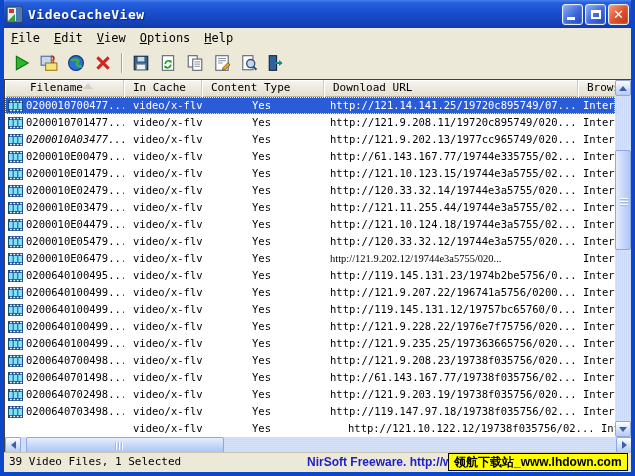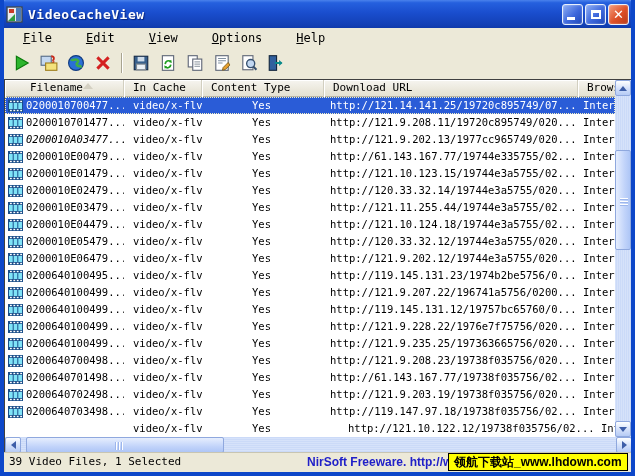--- a/index.html
+++ b/index.html
@@ -28,21 +28,21 @@
     width:21px;height:21px;border:1px solid #E8F0FC;border-radius:3px;
     position:relative;cursor:default;
     background:linear-gradient(135deg,#8FAFF4 0%,#3E68DC 55%,#1E46B8 100%);
     box-shadow:inset 0 0 2px rgba(255,255,255,.5);
   }
   .cap-btn.close{background:linear-gradient(135deg,#F49E7E 0%,#DD4F27 55%,#B83A18 100%);}
   .glyph-min{position:absolute;left:4px;bottom:4px;width:8px;height:3px;background:#fff;}
   .glyph-max{position:absolute;left:5px;top:5px;width:10px;height:9px;border:2px solid #fff;border-top-width:3px;}
   .glyph-close{position:absolute;left:0;top:0;width:100%;height:100%;color:#fff;font:bold 13px "DejaVu Sans",sans-serif;text-align:center;line-height:20px;}
   
-  .menubar{height:19px;display:flex;align-items:center;padding-left:12px;background:#ECE9D8;font-size:12px;gap:20px;}
+  .menubar{height:19px;display:flex;align-items:center;padding-left:0;background:#ECE9D8;font-size:12px;}
   .menu-item{padding:1px 7px;color:#000;white-space:nowrap;}
   .menu-item u{text-decoration:underline;}
   
   .toolbar{height:32px;display:flex;align-items:center;padding-left:6px;background:#ECE9D8;}
   .tool-btn{width:24px;height:24px;display:flex;align-items:center;justify-content:center;margin-right:3px;border:1px solid transparent;}
   .tool-sep{width:2px;height:20px;margin:0 6px 0 3px;border-left:1px solid #A8A490;border-right:1px solid #FFFFFF;}
   
   .listview{
     margin:0;border-top:1px solid #404040;border-left:1px solid #404040;
     background:#86efac;height:373px;position:relative;
@@ -482,21 +482,21 @@
                     <rect x="2" y="9.8" width="1.8" height="1.4"></rect>
                     <rect x="5.4" y="9.8" width="1.8" height="1.4"></rect>
                     <rect x="8.8" y="9.8" width="1.8" height="1.4"></rect>
                     <rect x="12.2" y="9.8" width="1.8" height="1.4"></rect>
                   </g>
                 </svg>
                 <span>0200010E06479...</span>
               </div>
               <div class="cell pad9" style="width: 122px;">video/x-flv</div>
               <div class="cell pad6" style="width: 78px;">Yes</div>
-              <div class="cell pad6" style="width: 254px;">http://121.9.202.12/19744e3a5755/020...</div>
+              <div class="cell pad6" style="width: 254px; font-family: Liberation Serif, serif;">http://121.9.202.12/19744e3a5755/020...</div>
               <div class="cell pad5" style="width: 38px;">Intern</div>
             </div>
             <div class="row">
               <div class="cell cell-filename" style="width: 119px;">
                 <svg class="film-icon" width="15" height="12" viewBox="0 0 15 12">
                   <rect width="15" height="12" fill="#1B4F8A"></rect>
                   <rect x="1" y="3" width="13" height="6" fill="#7FE3F7"></rect>
                   <rect x="4.7" y="3" width="1" height="6" fill="#1B4F8A"></rect>
                   <rect x="9.3" y="3" width="1" height="6" fill="#1B4F8A"></rect>
                   <g fill="#FFFFFF">

